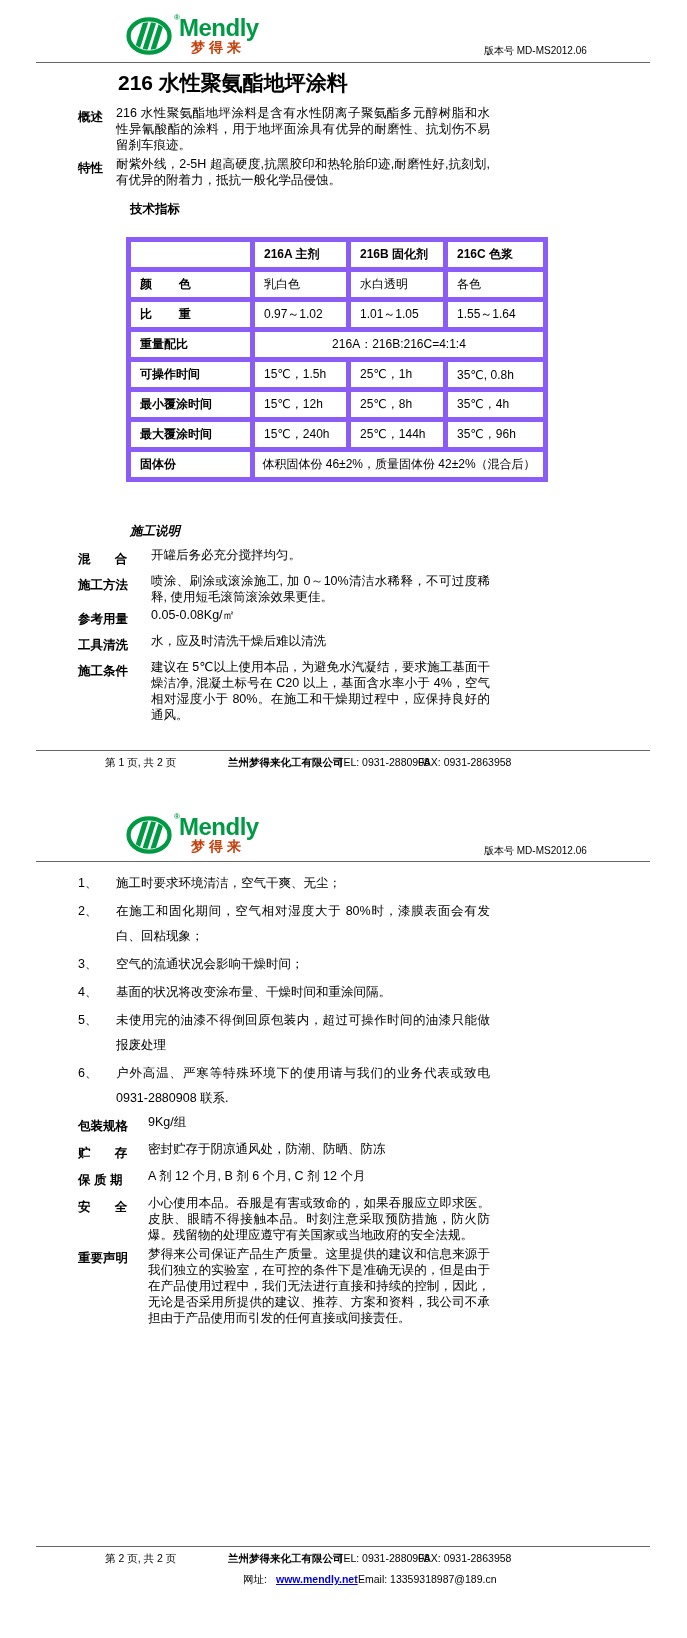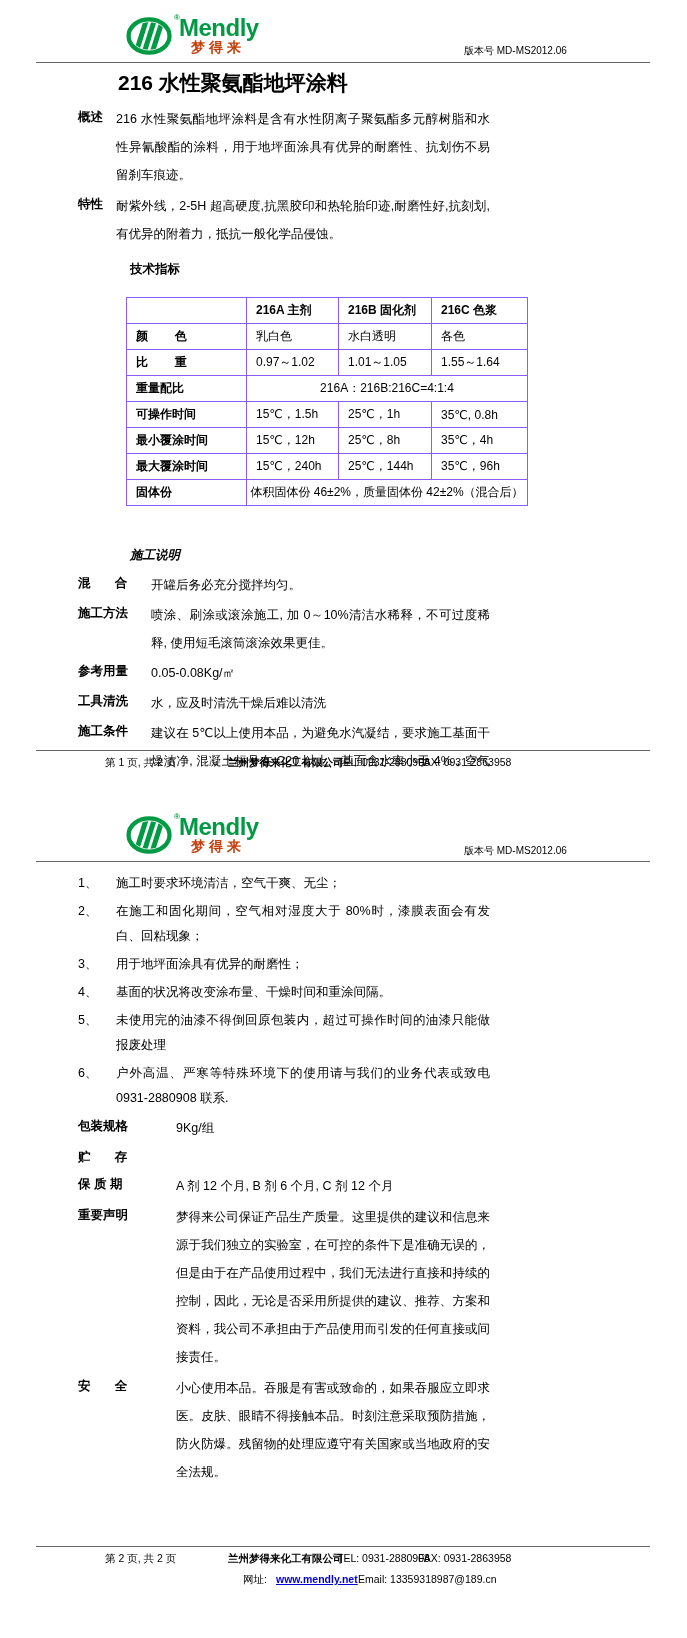--- a/index.html
+++ b/index.html
@@ -14,43 +14,43 @@
 
   
   .brand { display:flex; align-items:flex-start; margin-left:126px; padding-top:16px; }
   #sheet2 .brand { padding-top:37px; }
   .brand-mark { position:relative; width:48px; height:42px; flex:0 0 auto; }
   .brand-mark svg { width:48px; height:40px; display:block; }
   .reg { position:absolute; top:-3px; right:-6px; font-size:8px; font-weight:bold; color:#009a44; }
   .brand-text { margin-left:5px; }
   .brand-name { font-weight:bold; font-size:24px; line-height:23px; color:#009a44; letter-spacing:-0.5px; }
   .brand-cn { font-weight:bold; font-size:14px; line-height:16px; color:#c2410c; letter-spacing:4px; margin-left:12px; }
-  .version { position:absolute; left:464px; font-size:10px; white-space:nowrap; }
+  .version { position:absolute; left:484px; font-size:10px; white-space:nowrap; }
   #sheet1 .version { top:44px; }
   #sheet2 .version { top:66px; }
   .rule { border:0; border-top:1.5px solid #666; width:614px; margin:4px 0 0 36px; }
 
   .title { font-size:21px; font-weight:bold; margin:5px 0 0 118px; line-height:30px; }
 
   
   .row { display:grid; margin-left:78px; width:412px; }
   .row.sec  { grid-template-columns:38px 1fr; margin-bottom:3px; }
   .row.con  { grid-template-columns:73px 1fr; margin-bottom:2px; }
   .row.note { grid-template-columns:38px 1fr; margin-bottom:3px; }
-  .row.itm  { grid-template-columns:70px 1fr; margin-bottom:3px;gap:28px; }
+  .row.itm  { grid-template-columns:70px 1fr; margin-bottom:3px; }
   .lbl { font-weight:bold; font-size:12.5px; line-height:24px; white-space:pre-wrap; }
   .num { font-size:12.5px; line-height:25px; }
-  .txt { font-size:12.5px; line-height:28px; text-align:justify; }
+  .txt { font-size:12.5px; line-height:16px; text-align:justify; }
   .row.note .txt { line-height:25px; }
   .heading { font-weight:bold; font-size:12.5px; line-height:24px; margin-left:130px; }
 
   
   table.spec { border-collapse:collapse; margin:16px 0 0 126px; table-layout:fixed; }
   .spec td {
-    border:1px solid #8b5cf6; font-size:12px; height:25px;
+    border:5px solid #8b5cf6; font-size:12px; height:25px;
     padding:0 2px 0 9px; white-space:pre-wrap; overflow:hidden;
   }
   .spec td.w0 { width:108px; } .spec td.w1 { width:80px; }
   .spec td.w2 { width:81px; }  .spec td.w3 { width:84px; }
   .spec td.hd, .spec td.lblc { font-weight:bold; }
   .spec td.ctr { text-align:center; padding:0; font-weight:normal; }
 
   
   .pfooter { position:absolute; left:0; width:614px; font-size:10.5px; }
   #footer1 { top:750px; } #footer2 { top:768px; }
@@ -231,21 +231,21 @@
     <div class="row note">
       <span class="num">1、</span>
       <span class="txt">施工时要求环境清洁，空气干爽、无尘；</span>
     </div>
     <div class="row note">
       <span class="num">2、</span>
       <span class="txt">在施工和固化期间，空气相对湿度大于 80%时，漆膜表面会有发白、回粘现象；</span>
     </div>
     <div class="row note">
       <span class="num">3、</span>
-      <span class="txt">用于地坪面涂具有优异的耐磨性；</span>
+      <span class="txt">空气的流通状况会影响干燥时间；</span>
     </div>
     <div class="row note">
       <span class="num">4、</span>
       <span class="txt">基面的状况将改变涂布量、干燥时间和重涂间隔。</span>
     </div>
     <div class="row note">
       <span class="num">5、</span>
       <span class="txt">未使用完的油漆不得倒回原包装内，超过可操作时间的油漆只能做报废处理</span>
     </div>
     <div class="row note">
@@ -253,32 +253,33 @@
       <span class="txt">户外高温、严寒等特殊环境下的使用请与我们的业务代表或致电 0931-2880908 联系.</span>
     </div>
   </div>
 
   <div class="row itm">
     <span class="lbl">包装规格</span>
     <span class="txt">9Kg/组</span>
   </div>
   <div class="row itm">
     <span class="lbl">贮       存</span>
+    <span class="txt">密封贮存于阴凉通风处，防潮、防晒、防冻</span>
   </div>
   <div class="row itm">
     <span class="lbl">保 质 期</span>
     <span class="txt">A 剂 12 个月, B 剂 6 个月, C 剂 12 个月</span>
   </div>
   <div class="row itm">
+    <span class="lbl">安       全</span>
+    <span class="txt">小心使用本品。吞服是有害或致命的，如果吞服应立即求医。皮肤、眼睛不得接触本品。时刻注意采取预防措施，防火防爆。残留物的处理应遵守有关国家或当地政府的安全法规。</span>
+  </div>
+  <div class="row itm">
     <span class="lbl">重要声明</span>
     <span class="txt">梦得来公司保证产品生产质量。这里提供的建议和信息来源于我们独立的实验室，在可控的条件下是准确无误的，但是由于在产品使用过程中，我们无法进行直接和持续的控制，因此，无论是否采用所提供的建议、推荐、方案和资料，我公司不承担由于产品使用而引发的任何直接或间接责任。</span>
-  </div>
-  <div class="row itm">
-    <span class="lbl">安       全</span>
-    <span class="txt">小心使用本品。吞服是有害或致命的，如果吞服应立即求医。皮肤、眼睛不得接触本品。时刻注意采取预防措施，防火防爆。残留物的处理应遵守有关国家或当地政府的安全法规。</span>
   </div>
 
   <div class="pfooter" id="footer2">
     <hr class="rule" style="margin-top:0">
     <div class="f-line">
       <span class="f-page">第 2 页, 共 2 页</span>
       <span class="f-co">兰州梦得来化工有限公司</span>
       <span class="f-tel">TEL: 0931-2880908</span>
       <span class="f-fax">FAX: 0931-2863958</span>
     </div>

